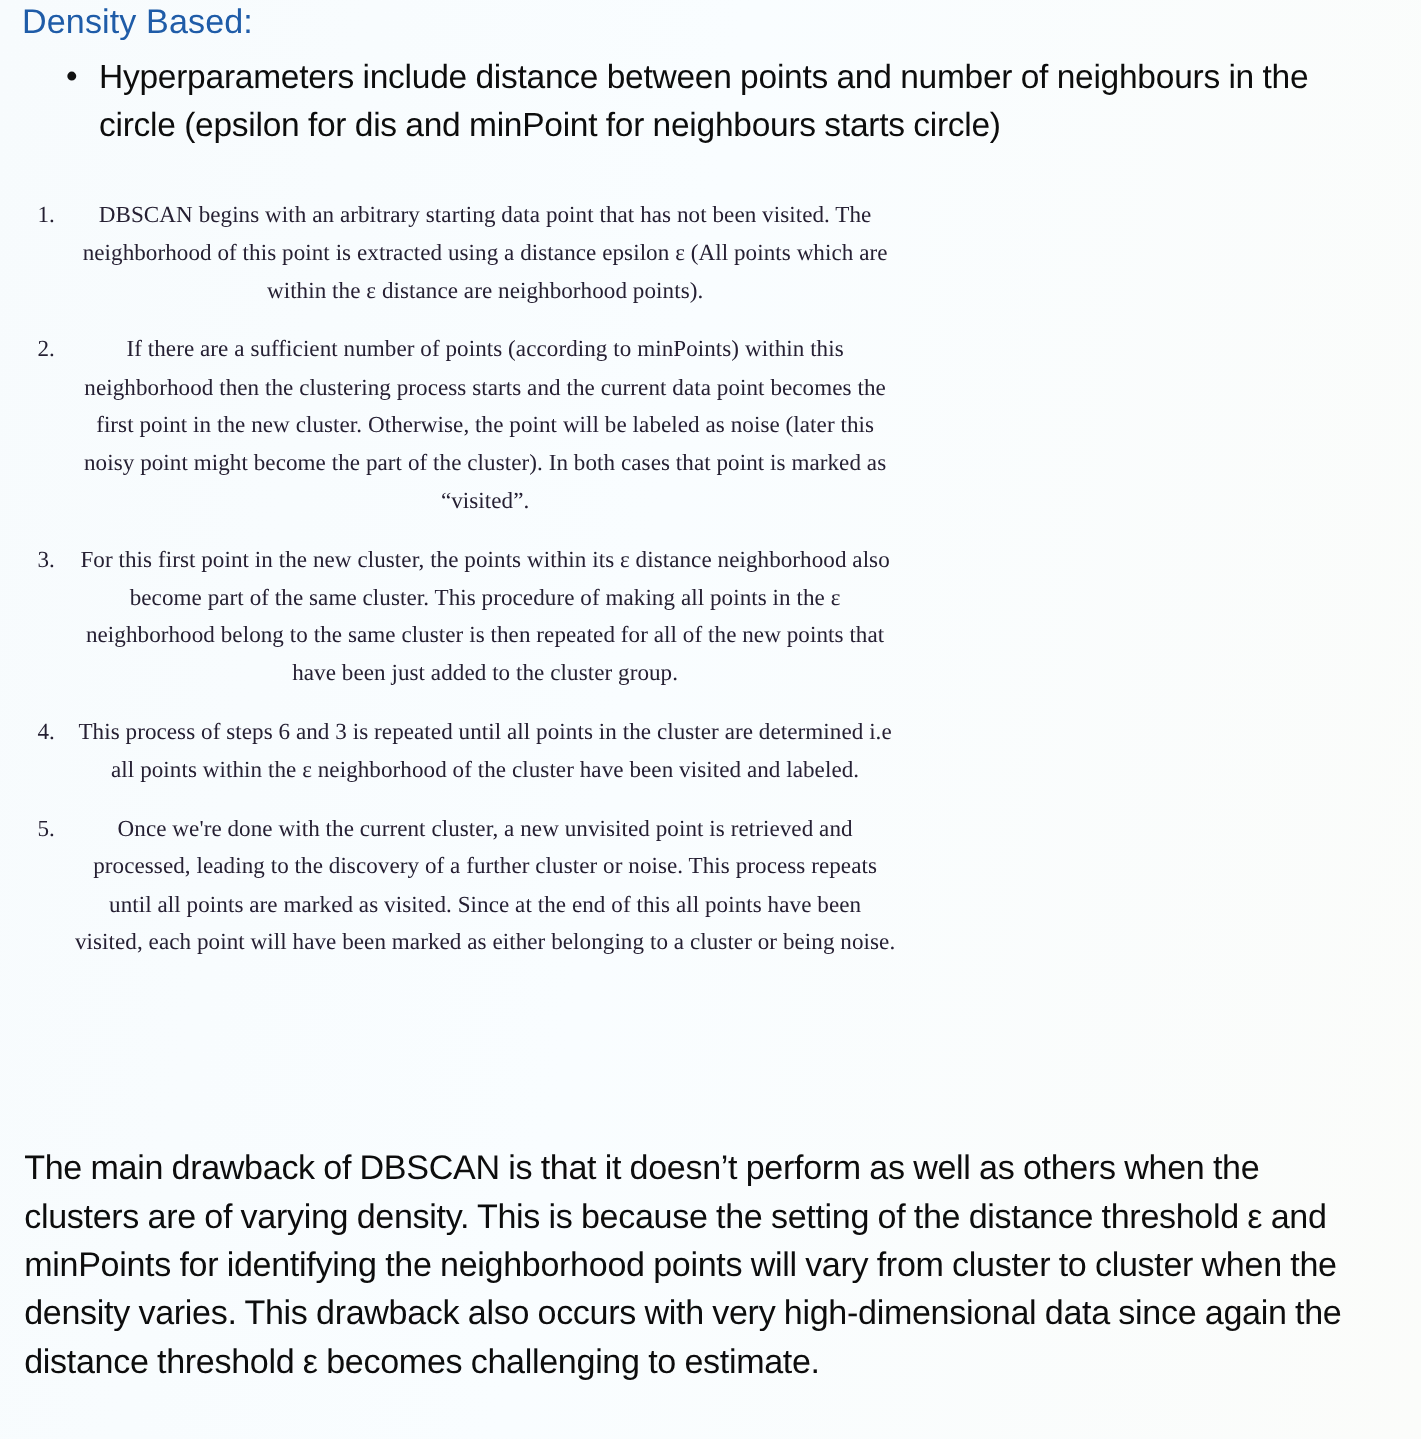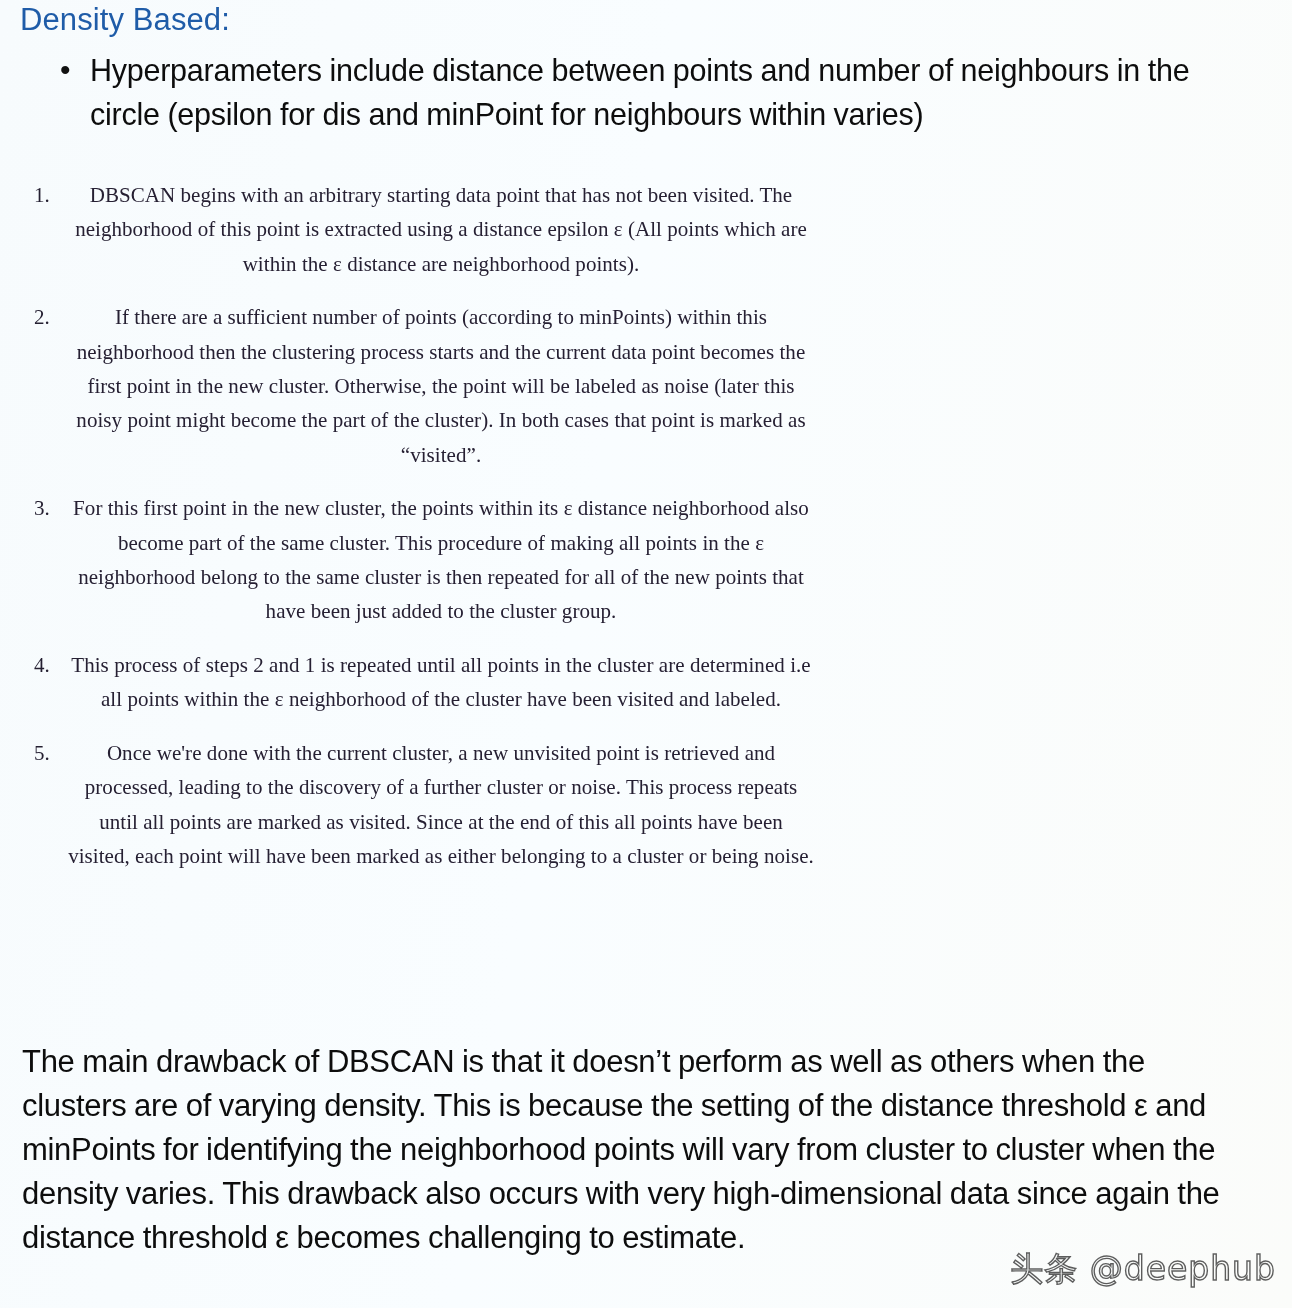--- a/index.html
+++ b/index.html
@@ -133,21 +133,21 @@
 </head>
 <body>
 
 <div class="page">
 
   <div class="heading">Density Based:</div>
 
   <div class="bullet-block">
     <div class="bullet-row">
       <span class="bullet-dot">•</span>
-      <span class="bullet-text">Hyperparameters include distance between points and number of neighbours in the circle (epsilon for dis and minPoint for neighbours within varies)</span>
+      <span class="bullet-text">Hyperparameters include distance between points and number of neighbours in the circle (epsilon for dis and minPoint for neighbours starts circle)</span>
     </div>
   </div>
 
   <div class="num-list">
 
     <div class="num-item">
       <span class="num-marker">1.</span>
       <span class="num-text">DBSCAN begins with an arbitrary starting data point that has not been visited. The neighborhood of this point is extracted using a distance epsilon ε (All points which are within the ε distance are neighborhood points).</span>
     </div>
 
@@ -156,27 +156,26 @@
       <span class="num-text">If there are a sufficient number of points (according to minPoints) within this neighborhood then the clustering process starts and the current data point becomes the first point in the new cluster. Otherwise, the point will be labeled as noise (later this noisy point might become the part of the cluster). In both cases that point is marked as “visited”.</span>
     </div>
 
     <div class="num-item">
       <span class="num-marker">3.</span>
       <span class="num-text">For this first point in the new cluster, the points within its ε distance neighborhood also become part of the same cluster. This procedure of making all points in the ε neighborhood belong to the same cluster is then repeated for all of the new points that have been just added to the cluster group.</span>
     </div>
 
     <div class="num-item">
       <span class="num-marker">4.</span>
-      <span class="num-text">This process of steps 2 and 1 is repeated until all points in the cluster are determined i.e all points within the ε neighborhood of the cluster have been visited and labeled.</span>
+      <span class="num-text">This process of steps 6 and 3 is repeated until all points in the cluster are determined i.e all points within the ε neighborhood of the cluster have been visited and labeled.</span>
     </div>
 
     <div class="num-item">
       <span class="num-marker">5.</span>
       <span class="num-text">Once we're done with the current cluster, a new unvisited point is retrieved and processed, leading to the discovery of a further cluster or noise. This process repeats until all points are marked as visited. Since at the end of this all points have been visited, each point will have been marked as either belonging to a cluster or being noise.</span>
     </div>
 
   </div>
 
   <div class="closing">The main drawback of DBSCAN is that it doesn’t perform as well as others when the clusters are of varying density. This is because the setting of the distance threshold ε and minPoints for identifying the neighborhood points will vary from cluster to cluster when the density varies. This drawback also occurs with very high-dimensional data since again the distance threshold ε becomes challenging to estimate.</div>
 
-  <div class="watermark">头条 @deephub</div>
 
 </div>
 
 </body></html>

